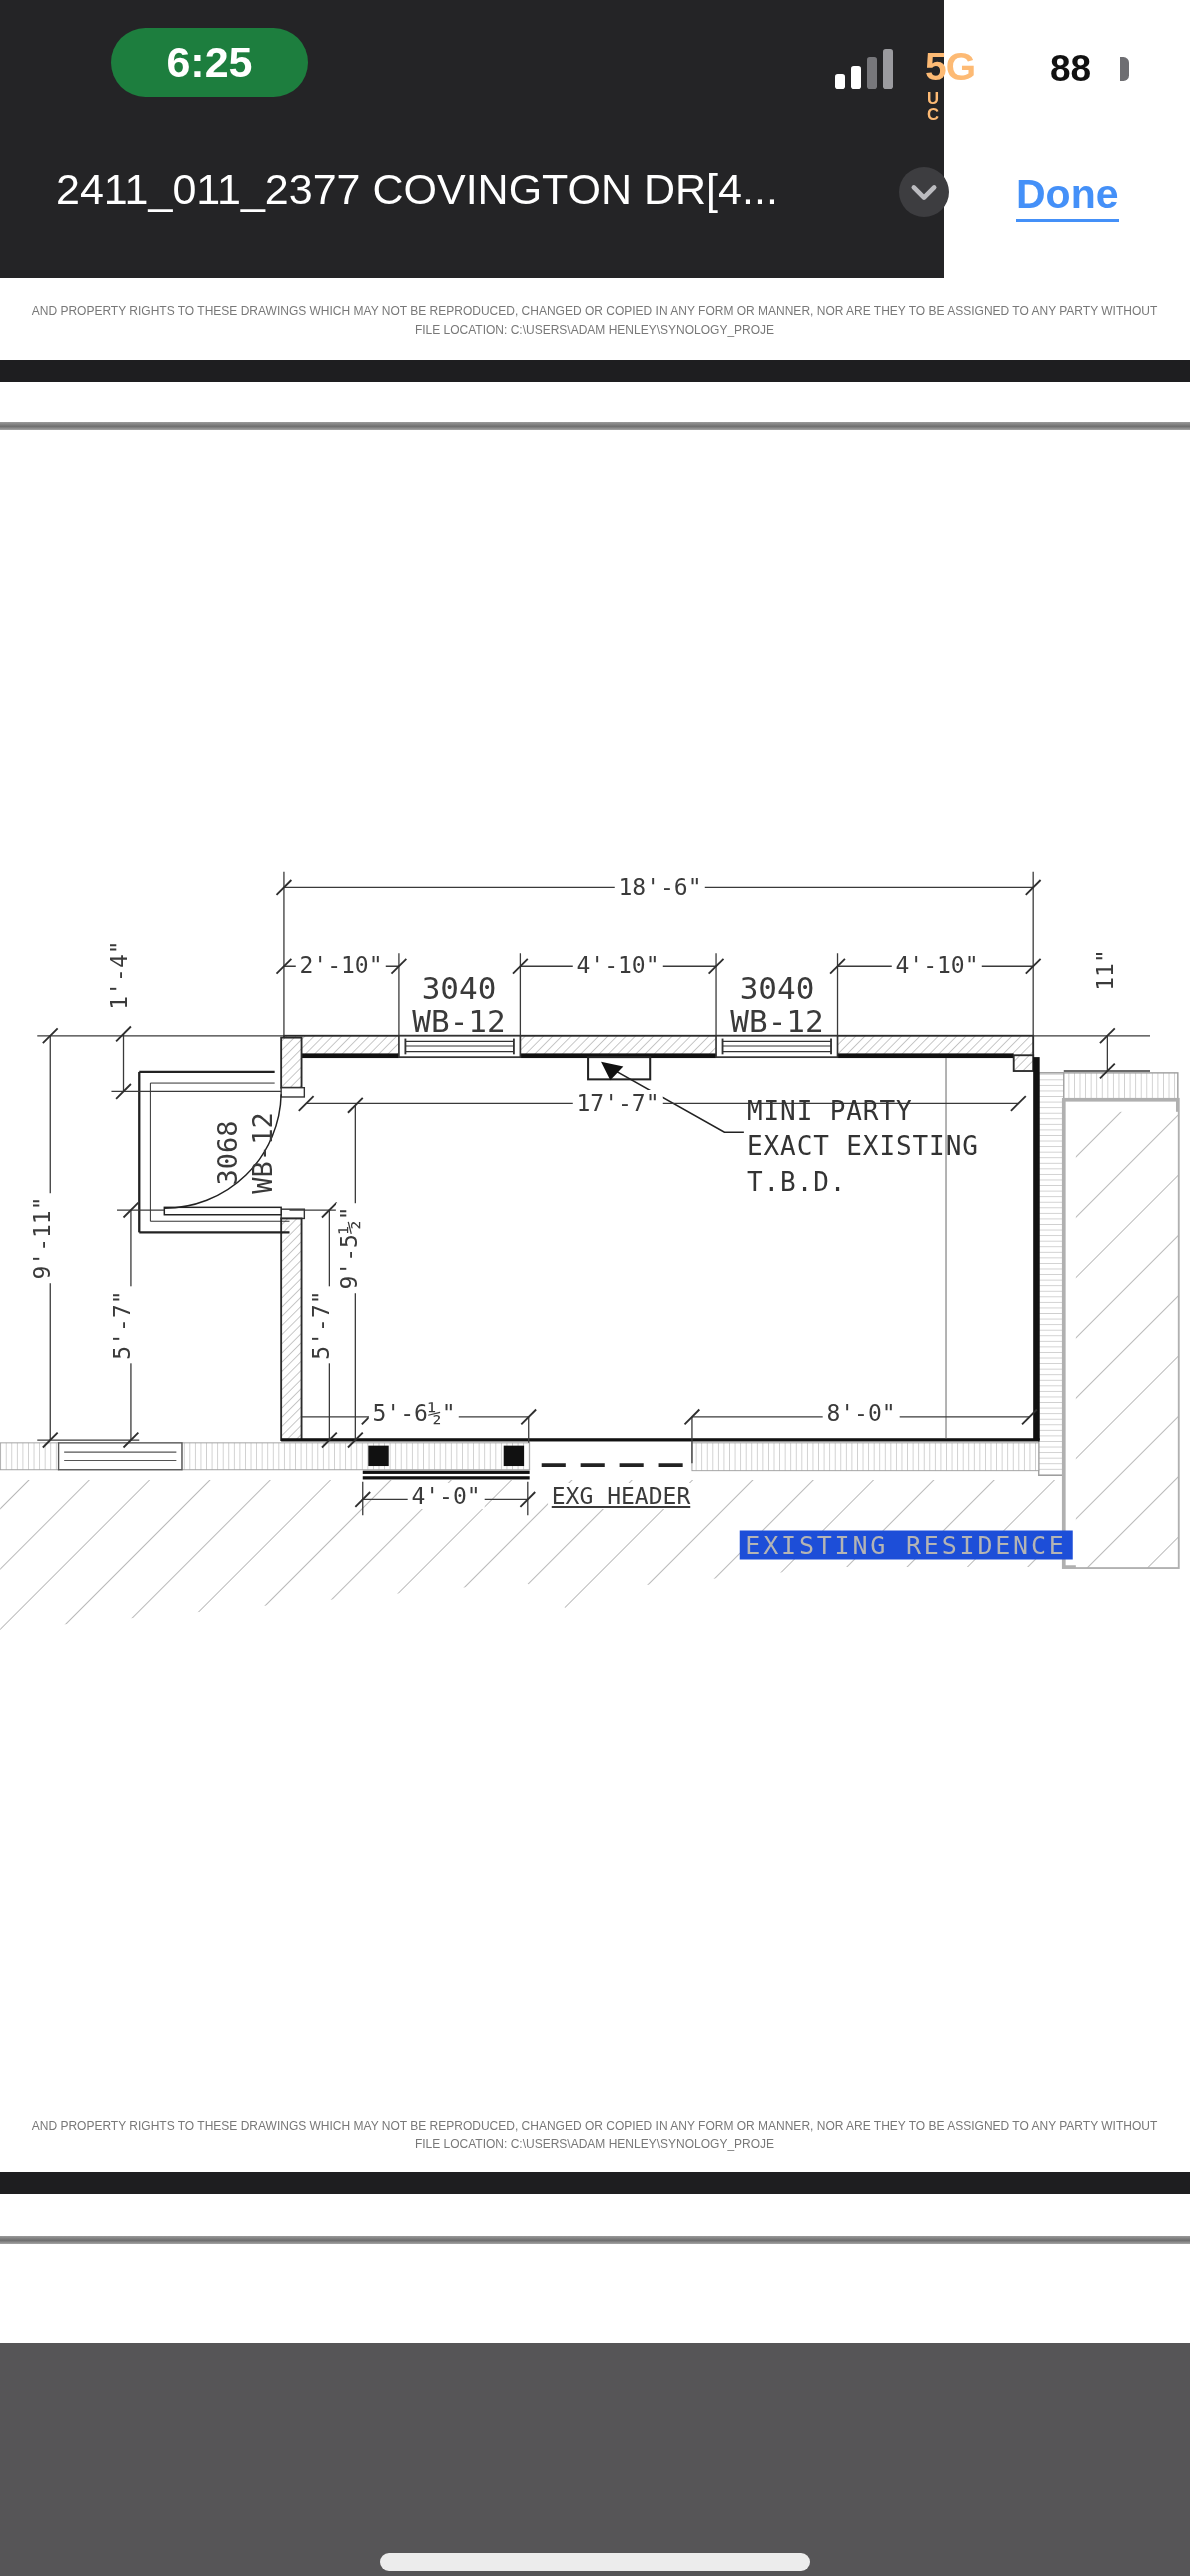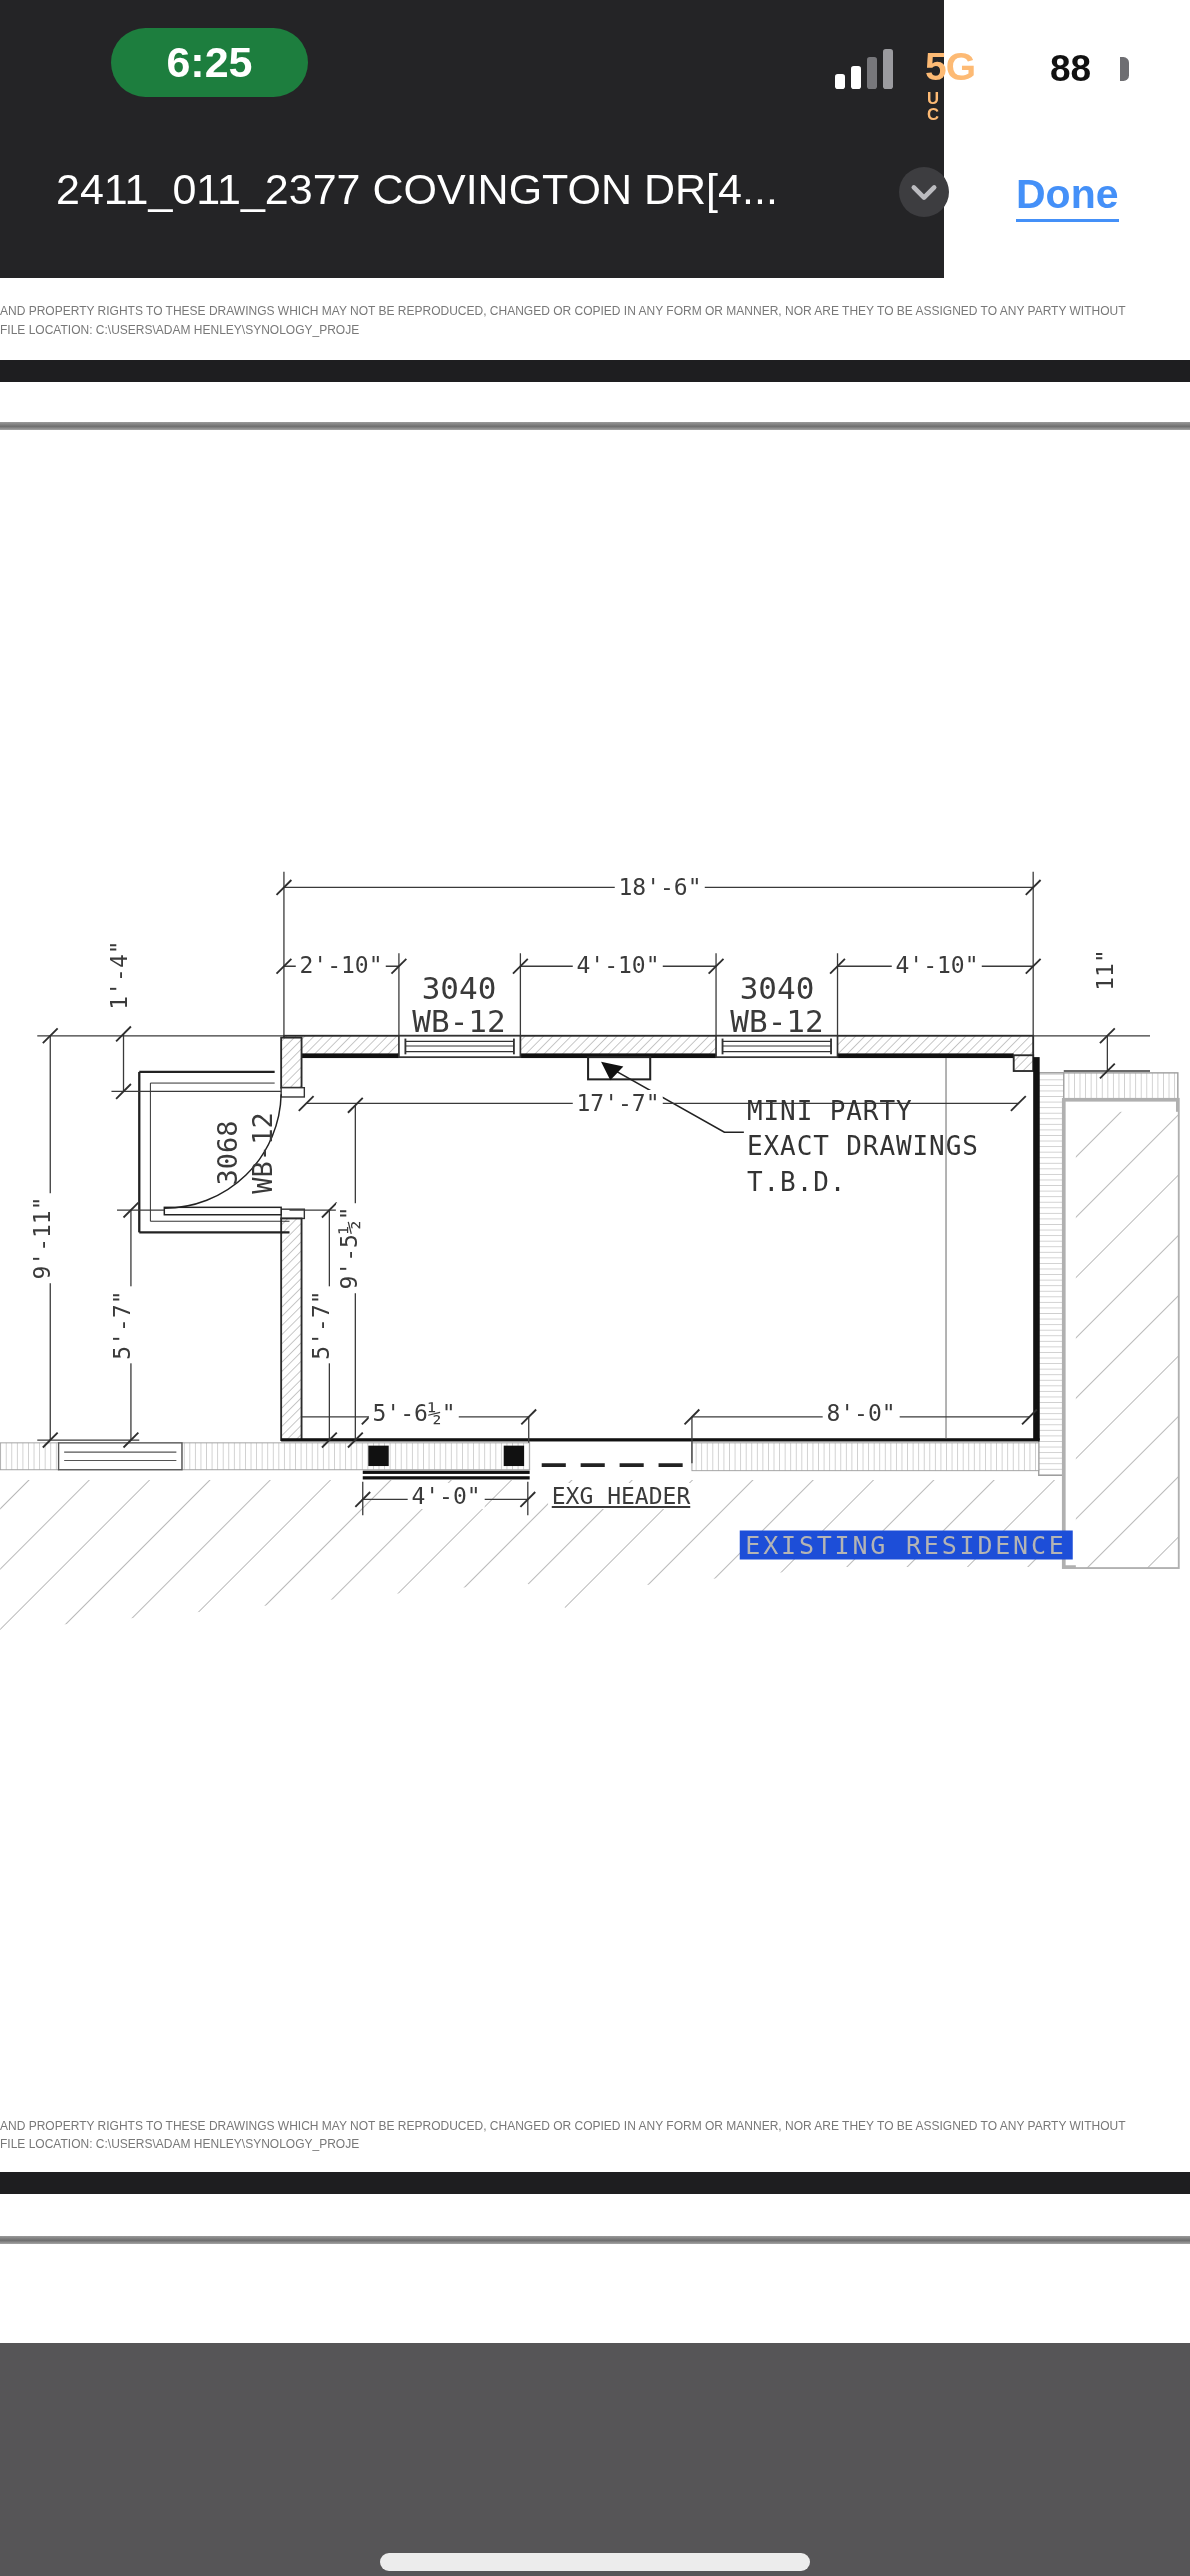--- a/index.html
+++ b/index.html
@@ -15,21 +15,21 @@
   .batt{position:absolute;left:1024px;top:43px;width:93px;height:52px;background:#fff;border-radius:15px;
     color:#111;font-size:37px;font-weight:bold;display:flex;align-items:center;justify-content:center;}
   .batt-nub{position:absolute;left:1120px;top:57px;width:9.3px;height:24px;background:#6e6e72;border-radius:0 5.6px 5.6px 0;}
   .nav-title{position:absolute;left:56px;top:165px;width:816px;color:#fff;font-size:43px;font-weight:normal;
     white-space:nowrap;overflow:hidden;letter-spacing:0px;}
   .chev-btn{position:absolute;left:899px;top:167px;width:50px;height:50px;border-radius:50%;background:#3d3d40;}
   .done{position:absolute;left:1016px;top:171px;color:#4490f8;font-size:41px;font-weight:bold;
     border-bottom:3.7px solid #4490f8;padding-bottom:1px;}
   
   .doc{position:absolute;left:0;top:278px;width:1191px;height:2065px;background:#fff;}
-  .fineprint{position:absolute;width:1189px;text-align:left;color:#787878;font-size:12px;
+  .fineprint{position:absolute;width:1189px;text-align:center;color:#787878;font-size:12px;
     font-family:"Liberation Sans",sans-serif;letter-spacing:0px;white-space:nowrap;overflow:hidden;}
   .blackbar{position:absolute;left:0;width:1191px;height:22px;background:#1e1e20;}
   .graysep{position:absolute;left:0;width:1191px;height:8.3px;background:linear-gradient(#9a9a9a,#6f6f6f 55%,#a5a5a5);}
   
   .dim{position:absolute;transform:translate(-50%,-50%);font-family:"DejaVu Sans Mono",monospace;
     font-size:23px;color:#3a3a3a;background:#fff;padding:0 3.7px;white-space:nowrap;letter-spacing:0px;}
   .dimv{position:absolute;transform:translate(-50%,-50%) rotate(-90deg);font-family:"DejaVu Sans Mono",monospace;
     font-size:23px;color:#3a3a3a;background:#fff;padding:0 3.7px;white-space:nowrap;}
   .wlabel{position:absolute;transform:translate(-50%,-50%);font-family:"DejaVu Sans Mono",monospace;
     font-size:31px;color:#3a3a3a;text-align:center;line-height:32px;white-space:nowrap;}
@@ -270,21 +270,21 @@
   <div class="dimv" style="left:1105px;top:970px;">11"</div>
   <div class="dimv" style="left:42px;top:1238px;">9'-11"</div>
   <div class="dimv" style="left:122px;top:1325px;">5'-7"</div>
   <div class="dimv" style="left:321px;top:1325px;">5'-7"</div>
   <div class="dimv" style="left:349px;top:1248px;">9'-5½"</div>
 
   <div class="dlabel" style="left:227px;top:1153px;">3068</div>
   <div class="dlabel" style="left:262px;top:1153px;">WB-12</div>
 
   <div class="note" style="left:747px;top:1096px;">MINI PARTY</div>
-  <div class="note" style="left:747px;top:1131px;">EXACT DRAWINGS</div>
+  <div class="note" style="left:747px;top:1131px;">EXACT EXISTING</div>
   <div class="note" style="left:747px;top:1167px;">T.B.D.</div>
 
   <div class="dim" style="left:414px;top:1413px;">5'-6½"</div>
   <div class="dim" style="left:861px;top:1413px;">8'-0"</div>
   <div class="dim" style="left:446px;top:1496px;">4'-0"</div>
   <div class="dim" style="left:621px;top:1496px;text-decoration:underline;">EXG HEADER</div>
   <div class="ghost" style="left:906px;top:1545px;">EXISTING RESIDENCE</div>
 
   <div class="fineprint" style="left:0;top:2119px;">AND PROPERTY RIGHTS TO THESE DRAWINGS WHICH MAY NOT BE REPRODUCED, CHANGED OR COPIED IN ANY FORM OR MANNER, NOR ARE THEY TO BE ASSIGNED TO ANY PARTY WITHOUT</div>
   <div class="fineprint" style="left:0;top:2137px;">FILE LOCATION: C:\USERS\ADAM HENLEY\SYNOLOGY_PROJE</div>

